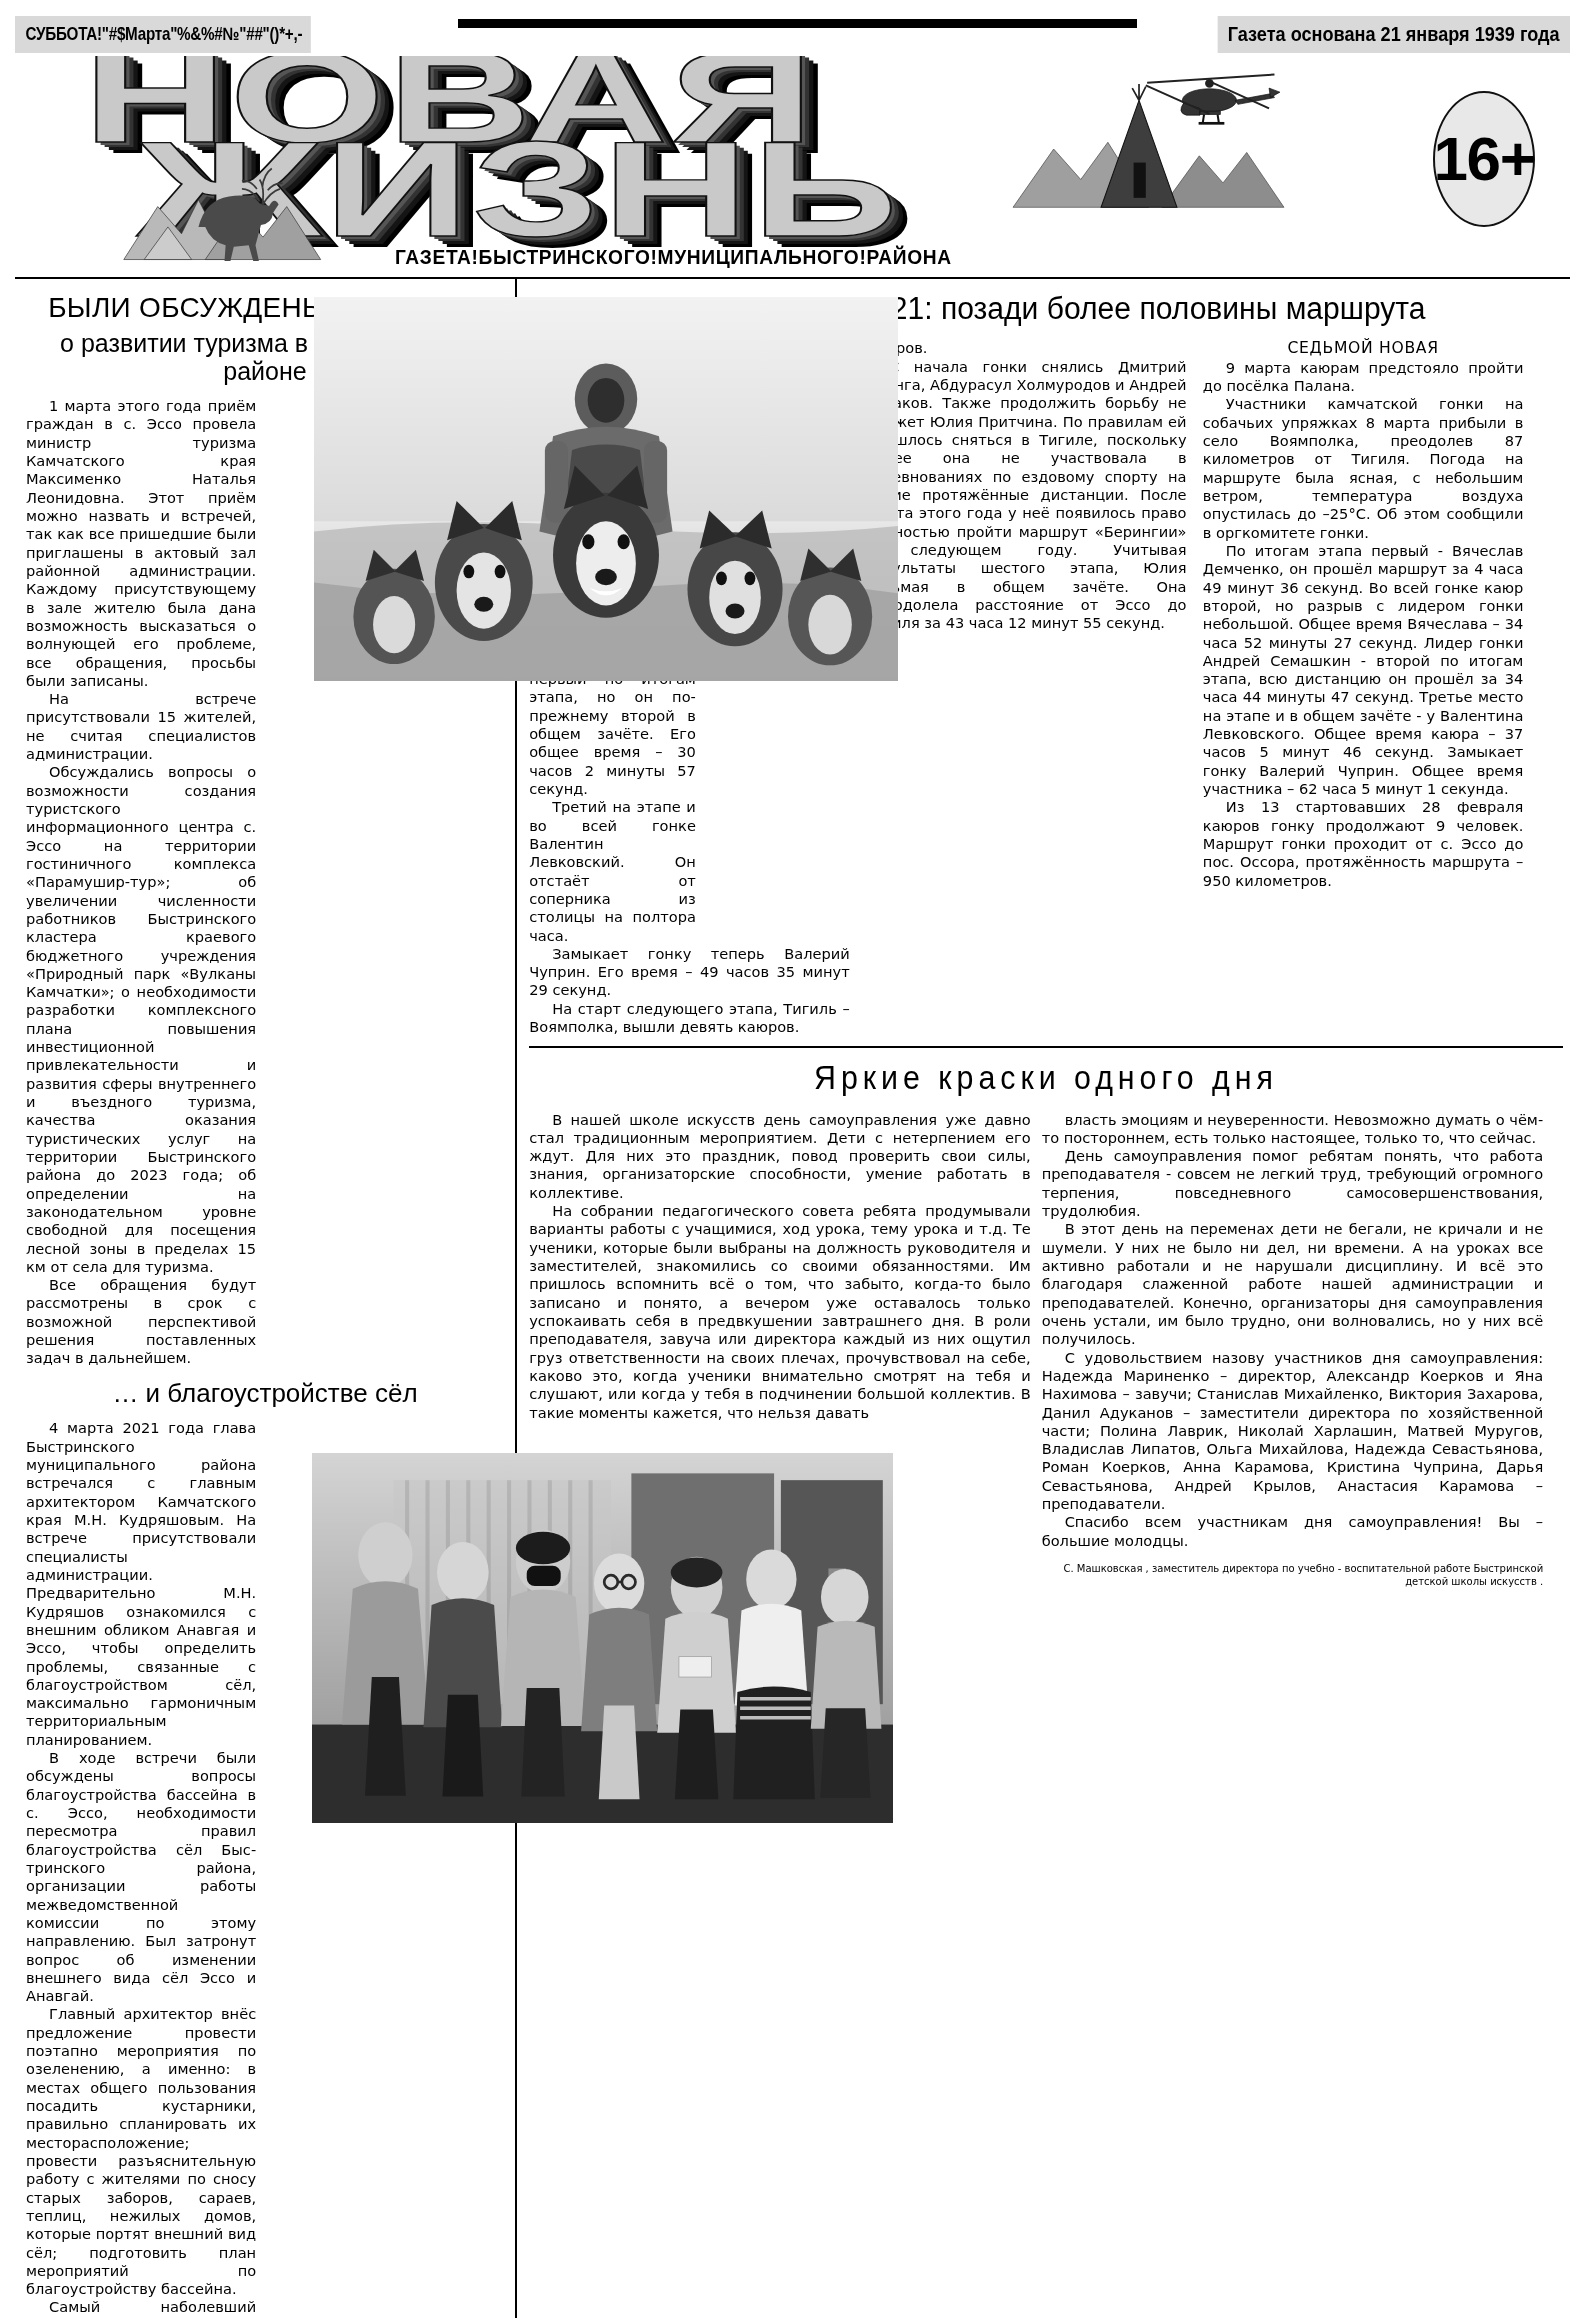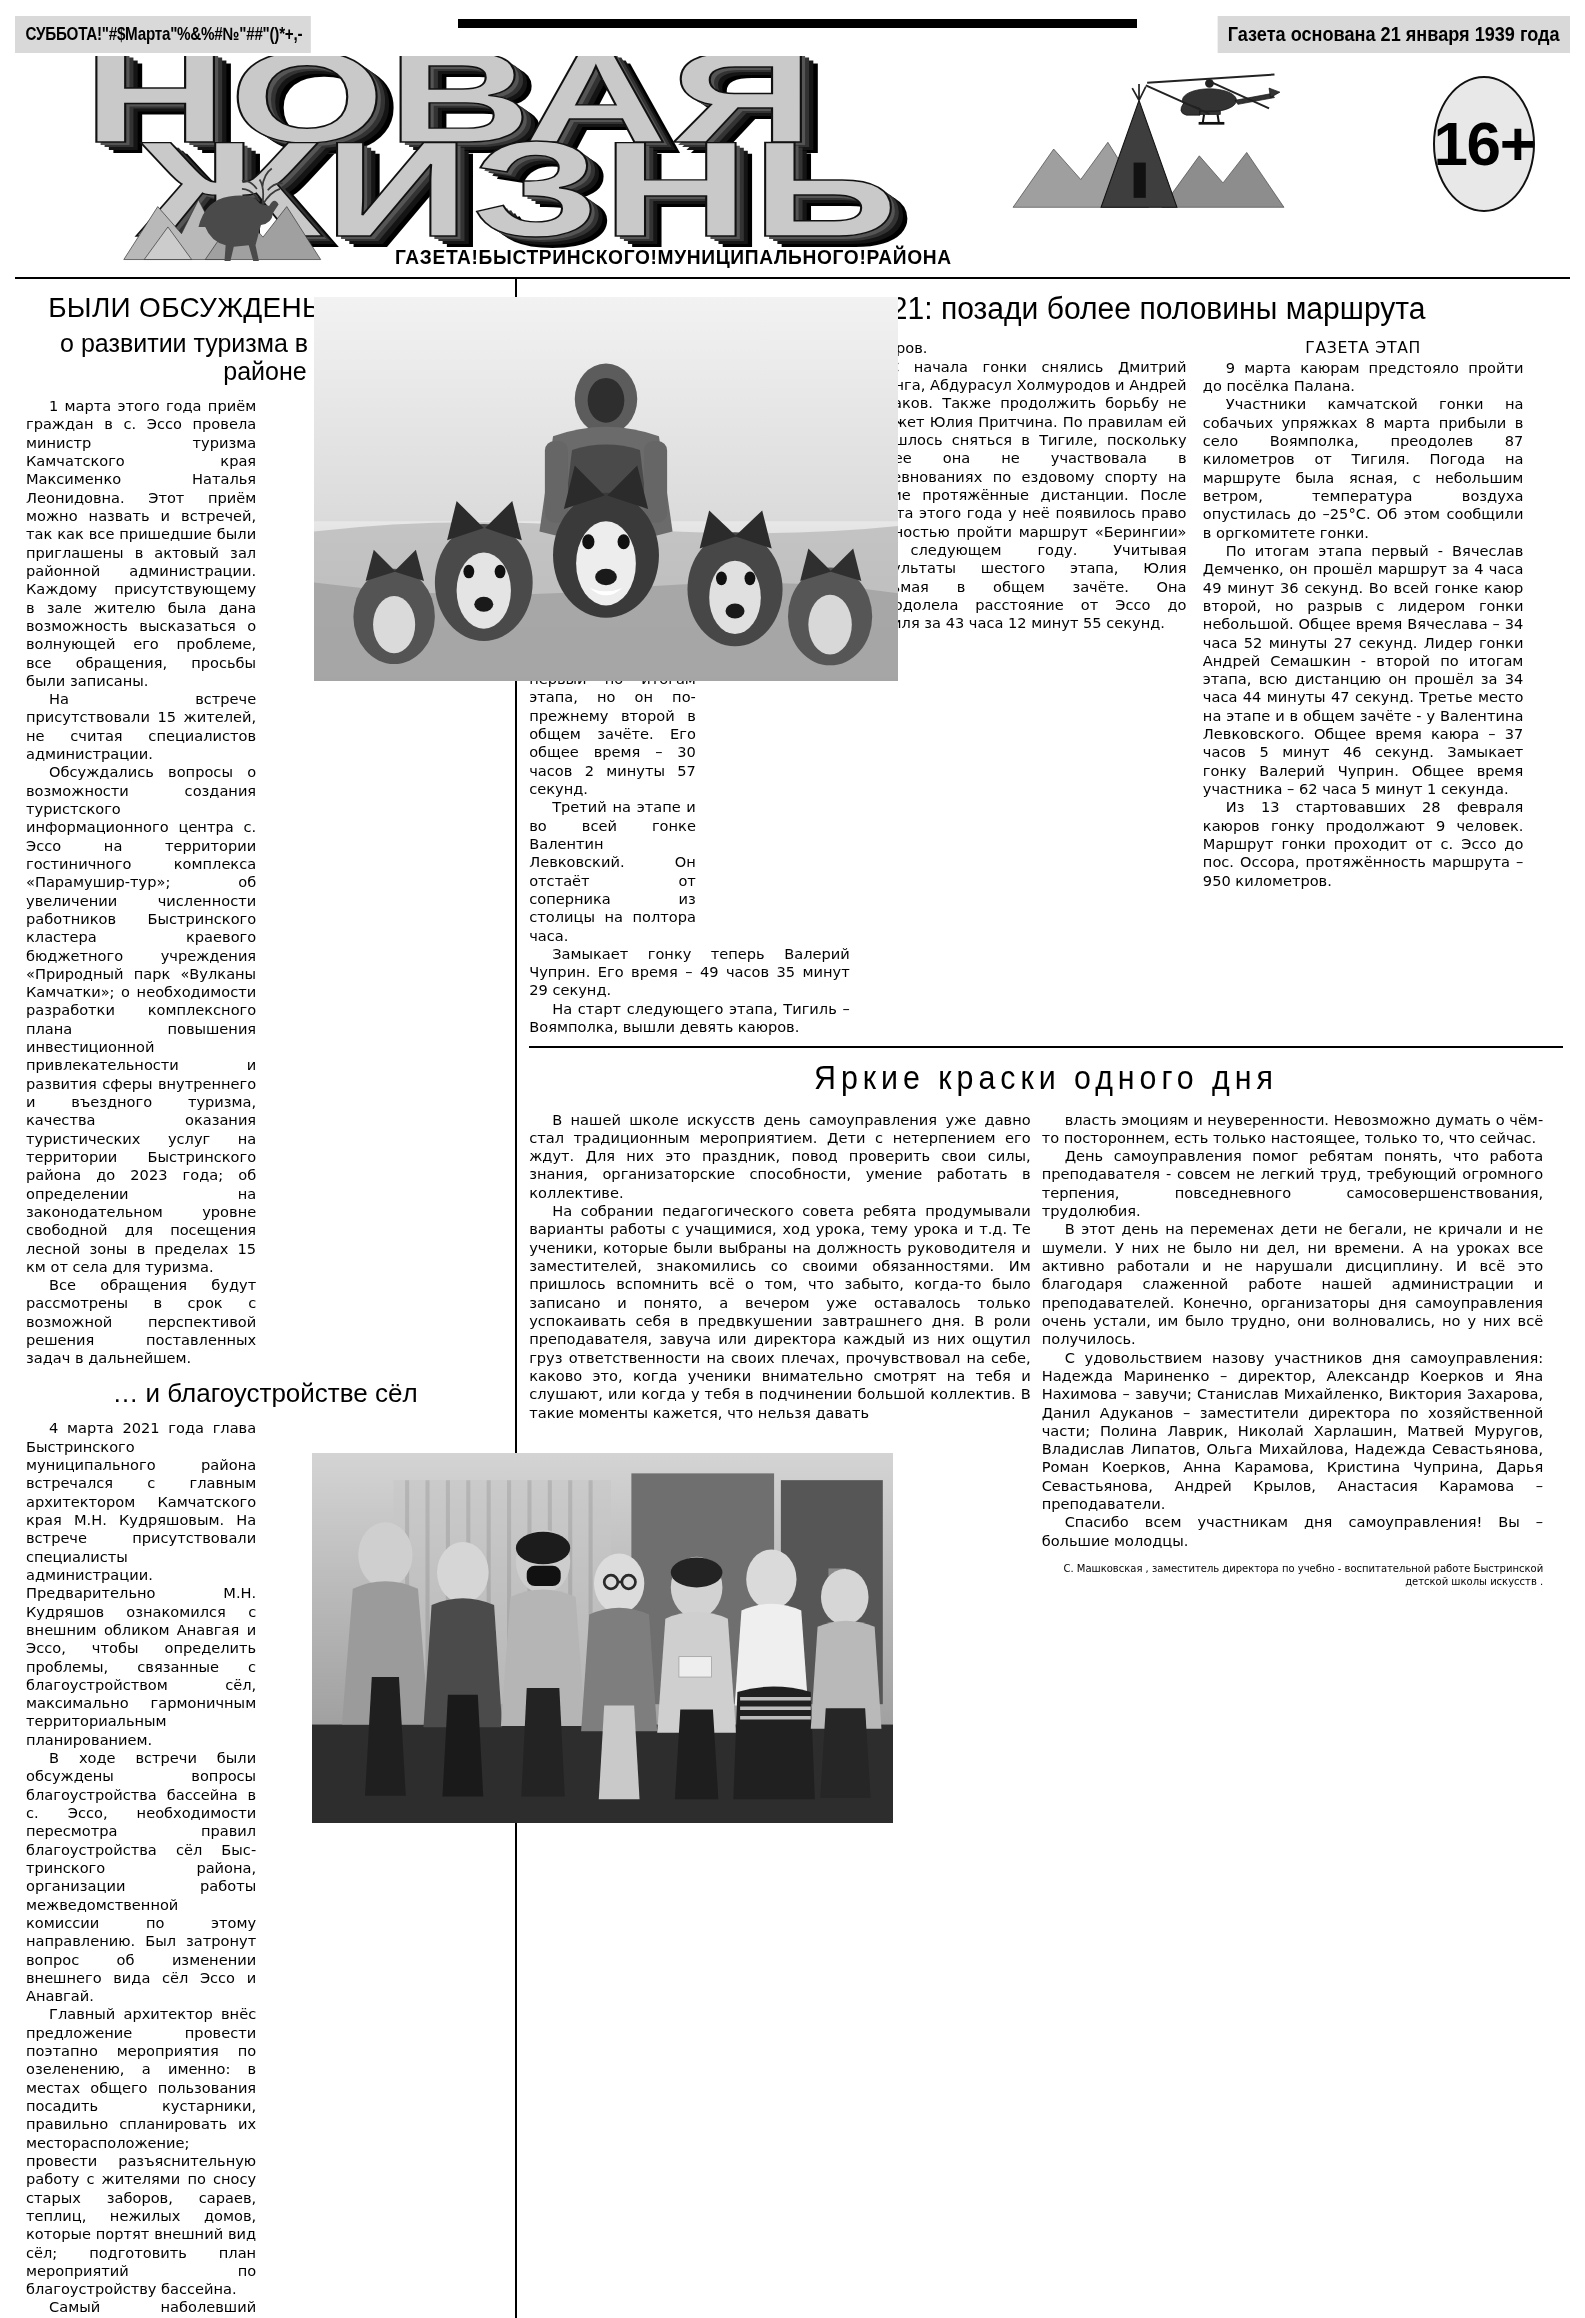--- a/index.html
+++ b/index.html
@@ -65,21 +65,21 @@
     font-size:136px; transform: scaleX(1.5); transform-origin:left top;
   }
   .mast-sub {
     position:absolute; left:380px; bottom:4.1px;
     font-family:"Liberation Sans", sans-serif;
     font-weight:700; font-size:20.4px; letter-spacing:0.7px;
     transform:scaleX(0.94); transform-origin:left bottom;
     white-space:nowrap;
   }
   .badge16 {
-    position:absolute; right:35px; top:20px;
+    position:absolute; right:35px; top:35px;
     width:102px; height:136px; border-radius:50%;
     background:#e8e8e8; border:2px solid #111;
     display:flex; align-items:center; justify-content:center;
     font-family:"Liberation Sans", sans-serif; font-weight:700;
     font-size:62px; line-height:1; color:#000; letter-spacing:-1.4px;
   }
   
   .art-deer { position:absolute; left:102px; bottom:12.2px; width:258px; height:136px; }
   .art-chum { position:absolute; left:991px; top:5.4px; width:285px; height:149px; }
 
@@ -262,21 +262,21 @@
             <p class="body">Замыкает гонку теперь Валерий Чуприн. Его время – 49 часов 35 минут 29 секунд.</p>
             <p class="body">На старт следующего этапа, Тигиль – Воямполка, вышли девять каюров.</p>
           </div>
 
           <div style="width:31%;">
             <p class="body nofirst">каюров.</p>
             <p class="body">С начала гонки снялись Дмитрий Ичанга, Абдурасул Холмуродов и Андрей Казаков. Также продолжить борьбу не сможет Юлия Притчина. По правилам ей пришлось сняться в Тигиле, поскольку ранее она не участвовала в соревнованиях по ездовому спорту на такие протяжённые дистанции. После опыта этого года у неё появилось право полностью пройти маршрут «Берингии» в следующем году. Учитывая результаты шестого этапа, Юлия восьмая в общем зачёте. Она преодолела расстояние от Эссо до Тигиля за 43 часа 12 минут 55 секунд.</p>
           </div>
 
           <div style="width:31%;">
-            <div class="stage-head">ГАЗЕТА  ЭТАП</div>
+            <div class="stage-head">СЕДЬМОЙ  НОВАЯ</div>
             <p class="body">9 марта каюрам предстояло пройти до посёлка Палана.</p>
             <p class="body">Участники камчатской гонки на собачьих упряжках 8 марта прибыли в село Воямполка, преодолев 87 километров от Тигиля. Погода на маршруте была ясная, с небольшим ветром, температура воздуха опустилась до –25°С. Об этом сообщили в оргкомитете гонки.</p>
             <p class="body">По итогам этапа первый - Вячеслав Демченко, он прошёл маршрут за 4 часа 49 минут 36 секунд. Во всей гонке каюр второй, но разрыв с лидером гонки небольшой. Общее время Вячеслава – 34 часа 52 минуты 27 секунд. Лидер гонки Андрей Семашкин - второй по итогам этапа, всю дистанцию он прошёл за 34 часа 44 минуты 47 секунд. Третье место на этапе и в общем зачёте - у Валентина Левковского. Общее время каюра – 37 часов 5 минут 46 секунд. Замыкает гонку Валерий Чуприн. Общее время участника – 62 часа 5 минут 1 секунда.</p>
             <p class="body">Из 13 стартовавших 28 февраля каюров гонку продолжают 9 человек. Маршрут гонки проходит от с. Эссо до пос. Оссора, протяжённость маршрута – 950 километров.</p>
           </div>
         </div>
 
         <div class="photo photo-dogs" style="position:absolute; left:314px; top:277px;">
           <svg viewBox="0 0 860 565" width="584" height="384" preserveAspectRatio="none">
             <defs>

